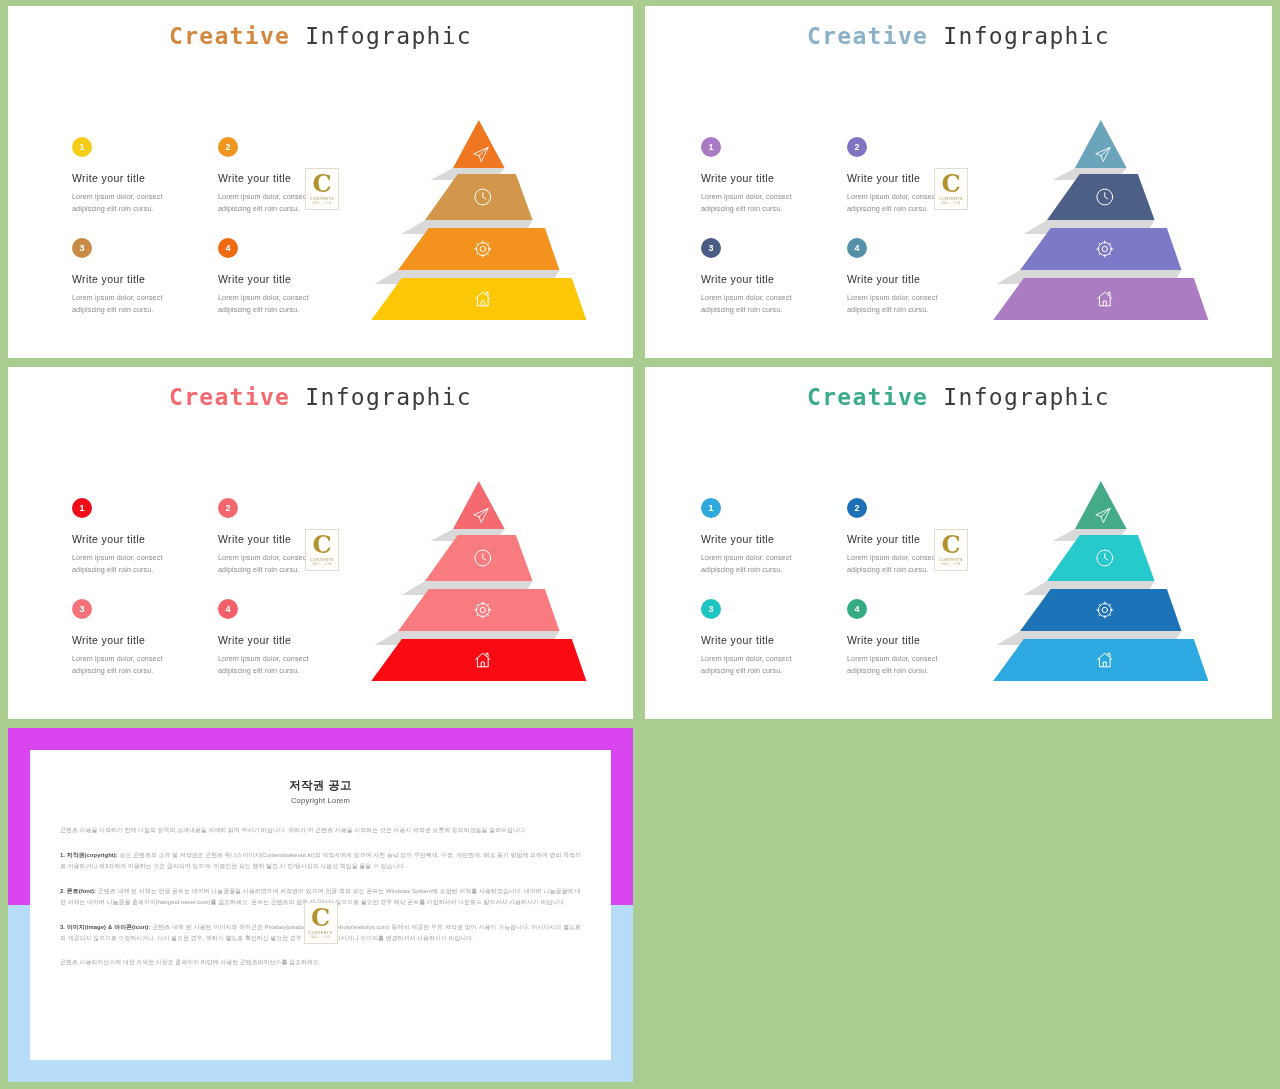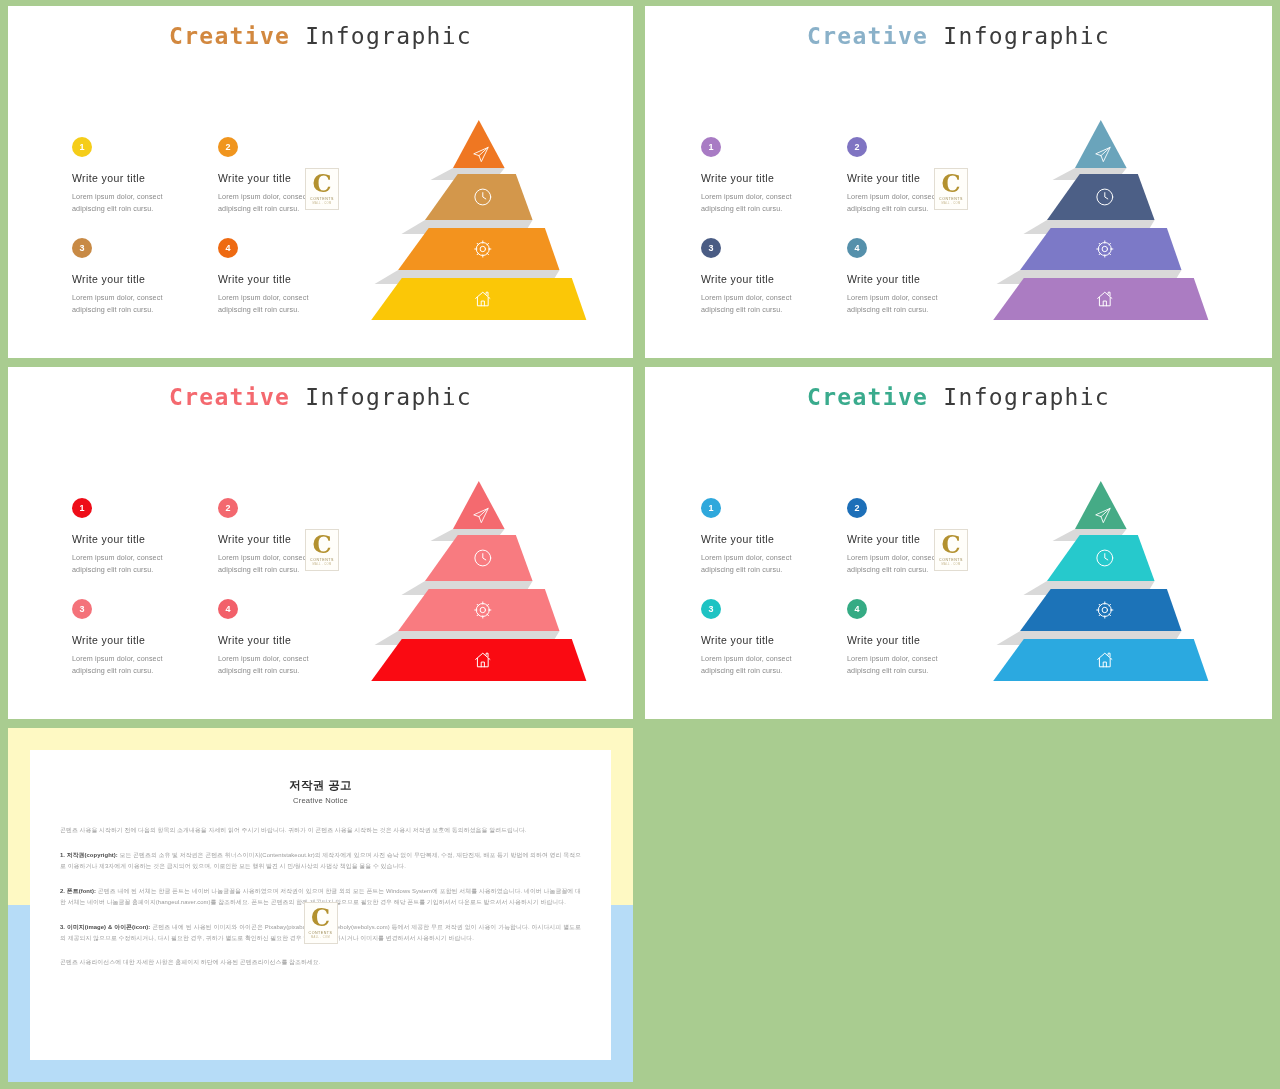--- a/index.html
+++ b/index.html
@@ -408,25 +408,25 @@
           <g transform="translate(113.3,171.5) scale(0.7916666666666666)">
     <path fill="none" stroke="#ffffff" stroke-width="1.25" stroke-linecap="round" stroke-linejoin="round" d="M3 11.2 L12 3.4 L21 11.2"></path>
     <path fill="none" stroke="#ffffff" stroke-width="1.25" stroke-linecap="round" stroke-linejoin="round" d="M5.2 10 L5.2 20.6 L18.8 20.6 L18.8 10"></path>
     <path fill="none" stroke="#ffffff" stroke-width="1.25" stroke-linecap="round" stroke-linejoin="round" d="M10 20.6 L10 14.6 L14 14.6 L14 20.6"></path>
     <path fill="none" stroke="#ffffff" stroke-width="1.25" stroke-linecap="round" stroke-linejoin="round" d="M16.2 5.6 L16.2 3.4 L18.6 3.4 L18.6 7.7"></path>
   </g>
         </svg>
       </div>
   </div>
 
-  <div class="copy-frame" style="background: #fef9c3;">
+  <div class="copy-frame" style="background: #d946ef;">
     <div class="band-lower" style="background: rgb(182, 220, 247);"></div>
     <div class="copy-card">
       <div class="ko-title">저작권 공고</div>
-      <div class="en-title">Creative Notice</div>
+      <div class="en-title">Copyright Lorem</div>
 
       <div class="ko-p lead">콘텐츠 사용을 시작하기 전에 다음의 항목의 소개내용을 자세히 읽어 주시기 바랍니다. 귀하가 이 콘텐츠 사용을 시작하는 것은 사용시 저작권 보호에 동의하셨음을 알려드립니다.</div>
 
       <div class="ko-p">
         <b>1. 저작권(copyright):</b><span> 모든 콘텐츠의 소유 및 저작권은 콘텐츠 위너스이미지(Contentstakeout.kr)의 제작자에게 있으며 사전 승낙 없이 무단복제, 수정, 재단전재, 배포 등기 방법에 의하여 영리 목적으로 이용하거나 제3자에게 이용하는 것은 금지되어 있으며, 이로인한 모든 행위 발견 시 민/형사상의 사법상 책임을 물을 수 있습니다.</span>
       </div>
 
       <div class="ko-p">
         <b>2. 폰트(font):</b><span> 콘텐츠 내에 된 서체는 한글 폰트는 네이버 나눔글꼴을 사용하였으며 저작권이 있으며 한글 외의 모든 폰트는 Windows System에 포함된 서체를 사용하였습니다. 네이버 나눔글꼴에 대한 서체는 네이버 나눔글꼴 홈페이지(hangeul.naver.com)를 참조하세요. 폰트는 콘텐츠의 함께 제공되지 않으므로 필요한 경우 해당 폰트를 기입하셔서 다운로드 받으셔서 사용하시기 바랍니다.</span>
       </div>

